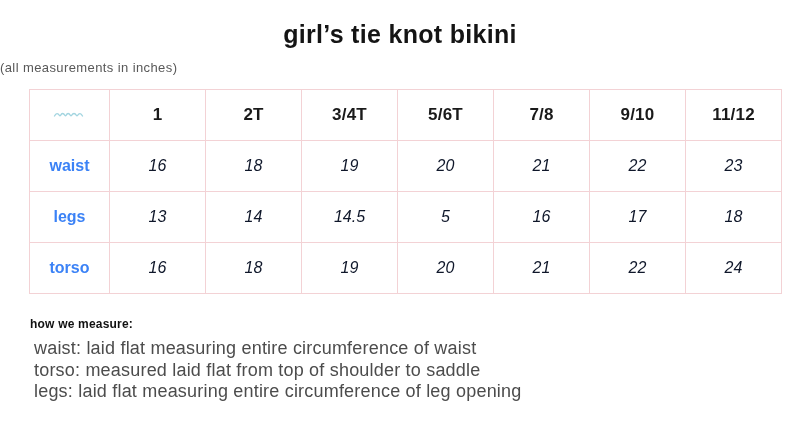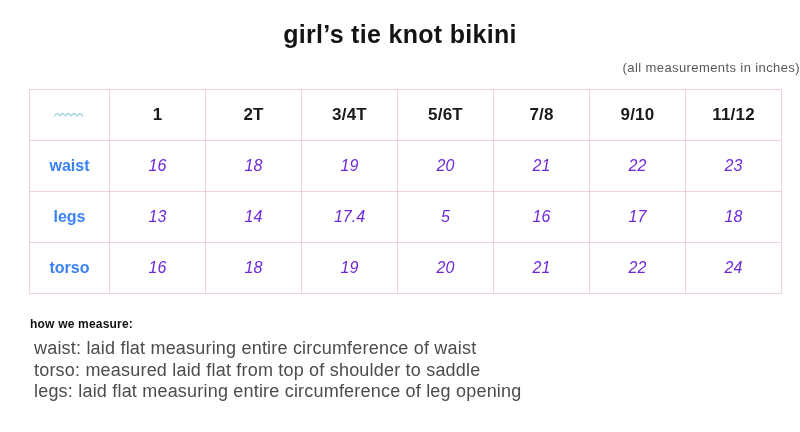--- a/index.html
+++ b/index.html
@@ -24,21 +24,21 @@
     margin: 0;
     padding-top: 20px;
     text-align: center;
     font-size: 25px;
     font-weight: 600;
     letter-spacing: 0.3px;
     color: #141414;
   }
   .page-subtitle {
     margin: 11px 0 0 0;
-    text-align: right;
+    text-align: left;
     font-size: 13px;
     font-weight: 400;
     letter-spacing: 0.4px;
     color: #585858;
   }
   table.size-table {
     margin: 14px 0 0 29px;
     width: 753px;
     border-collapse: collapse;
     table-layout: fixed;
@@ -61,21 +61,21 @@
   }
   th.row-label {
     font-size: 16px;
     font-weight: 700;
     color: #3b82f6;
   }
   td.value-cell {
     font-size: 16px;
     font-style: italic;
     font-weight: 400;
-    color: #6d28d9;
+    color: #0f172a;
   }
   .corner-cell .wave {
     display: inline-block;
     vertical-align: middle;
   }
   .notes {
     margin: 23px 0 0 30px;
   }
   .notes-heading {
     margin: 0;
@@ -140,21 +140,21 @@
         <td class="value-cell">19</td>
         <td class="value-cell">20</td>
         <td class="value-cell">21</td>
         <td class="value-cell">22</td>
         <td class="value-cell">23</td>
       </tr>
       <tr>
         <th class="row-label">legs</th>
         <td class="value-cell">13</td>
         <td class="value-cell">14</td>
-        <td class="value-cell">17.4</td>
+        <td class="value-cell">14.5</td>
         <td class="value-cell">5</td>
         <td class="value-cell">16</td>
         <td class="value-cell">17</td>
         <td class="value-cell">18</td>
       </tr>
       <tr>
         <th class="row-label">torso</th>
         <td class="value-cell">16</td>
         <td class="value-cell">18</td>
         <td class="value-cell">19</td>

